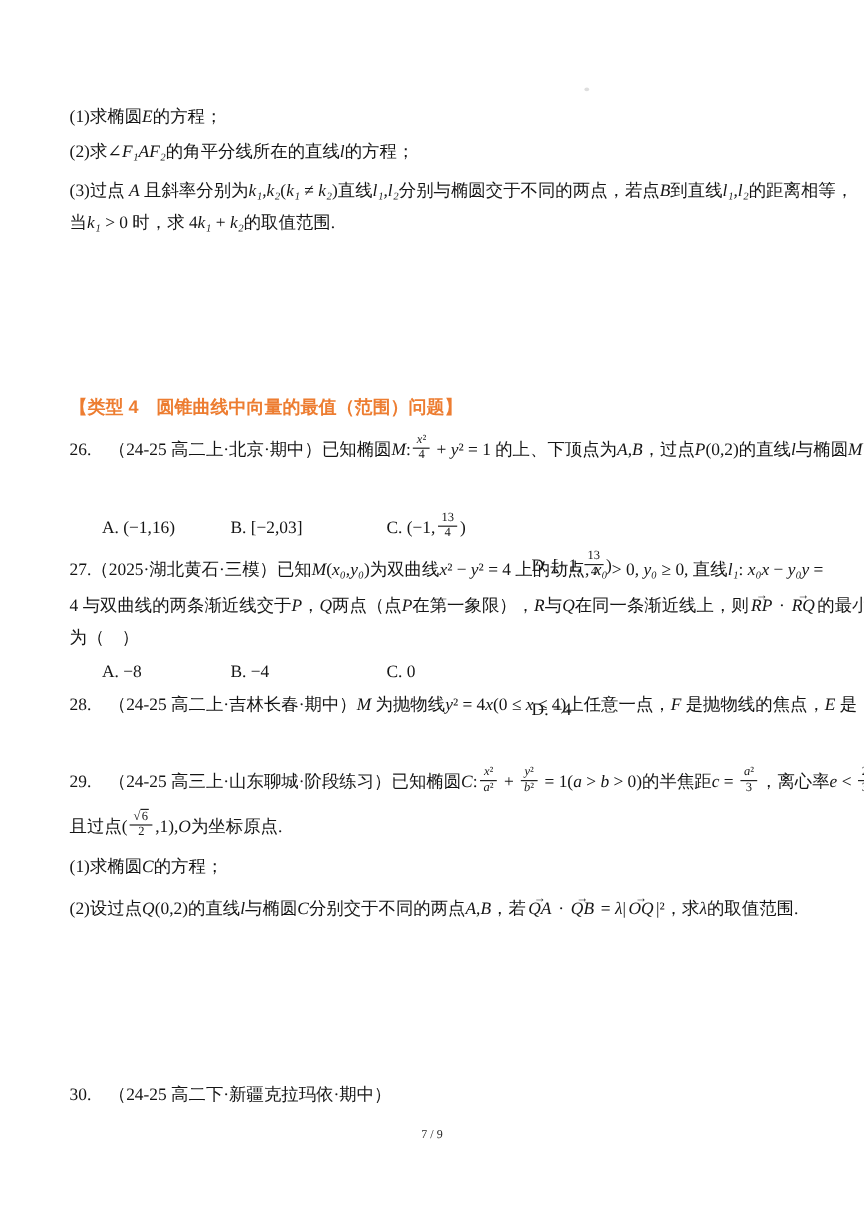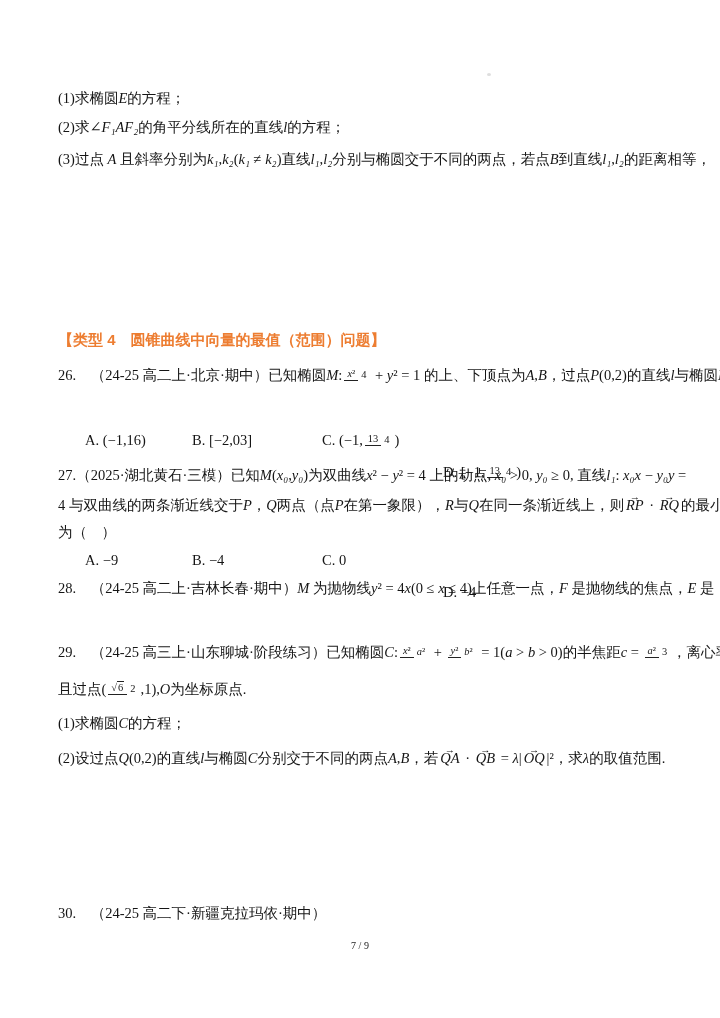--- a/index.html
+++ b/index.html
@@ -24,21 +24,21 @@
   .choices{height:30px;}
   .choices .choice{position:absolute;top:0;white-space:nowrap;}
   .pos-a{left:27px;} .pos-b{left:134px;} .pos-c{left:264px;} .pos-d{left:385px;margin-top:32px;}
   .footer{
     position:absolute;left:0;top:936px;width:100%;
     text-align:center;font-size:10px;line-height:20px;color:#222;
   }
   
   .mi{font-style:italic;font-family:"Liberation Serif","DejaVu Serif",serif;}
   .frac{
-    display:inline-flex;flex-direction:row;align-items:center;
+    display:inline-flex;flex-direction:column;align-items:center;
     vertical-align:middle;font-size:0.72em;line-height:1.18;
     margin:0 2px;position:relative;top:-2px;text-align:center;
   }
   .frac .num{border-bottom:1px solid #222;padding:0 3px;}
   .frac .den{padding:0 3px;}
   .vec{
     position:relative;display:inline-block;margin:0 2px;
     font-style:italic;font-family:"Liberation Serif","DejaVu Serif",serif;
   }
   .vec::before{
@@ -56,20 +56,21 @@
 </head>
 <body>
 
 <div class="page">
 
   <div class="speck"></div>
 
   <div class="line" style="top:83px">(1)求椭圆<span class="mi">E</span>的方程；</div>
   <div class="line" style="top:112px">(2)求∠<span class="mi">F₁AF₂</span>的角平分线所在的直线<span class="mi">l</span>的方程；</div>
   <div class="line" style="top:144px">(3)过点 <span class="mi">A</span> 且斜率分别为<span class="mi">k₁</span>,<span class="mi">k₂</span>(<span class="mi">k₁</span> ≠ <span class="mi">k₂</span>)直线<span class="mi">l₁</span>,<span class="mi">l₂</span>分别与椭圆交于不同的两点，若点<span class="mi">B</span>到直线<span class="mi">l₁</span>,<span class="mi">l₂</span>的距离相等，</div>
+  <div class="line" style="top:171px">当<span class="mi">k₁</span> &gt; 0 时，求 4<span class="mi">k₁</span> + <span class="mi">k₂</span>的取值范围.</div>
 
   <div class="section-title">【类型 4　圆锥曲线中向量的最值（范围）问题】</div>
 
   <div class="line" style="top:360px">26.　（24-25 高二上·北京·期中）已知椭圆<span class="mi">M</span>:<span class="frac">
         <span class="num"><span class="mi">x</span>²</span>
         <span class="den">4</span>
       </span> + <span class="mi">y</span>² = 1 的上、下顶点为<span class="mi">A</span>,<span class="mi">B</span>，过点<span class="mi">P</span>(0,2)的直线<span class="mi">l</span>与椭圆<span class="mi">M</span></div>
   <div class="line choices" style="top:425px">
     <span class="choice pos-a">A. (−1,16)</span>
     <span class="choice pos-b">B. [−2,03]</span>
@@ -80,21 +81,21 @@
     <span class="choice pos-d">D. [−1,<span class="frac">
           <span class="num">13</span>
           <span class="den">4</span>
         </span>)</span>
   </div>
 
   <div class="line" style="top:460px">27.（2025·湖北黄石·三模）已知<span class="mi">M</span>(<span class="mi">x₀</span>,<span class="mi">y₀</span>)为双曲线<span class="mi">x</span>² − <span class="mi">y</span>² = 4 上的动点, <span class="mi">x₀</span> &gt; 0, <span class="mi">y₀</span> ≥ 0, 直线<span class="mi">l₁</span>: <span class="mi">x₀x</span> − <span class="mi">y₀y</span> =</div>
   <div class="line" style="top:490px">4 与双曲线的两条渐近线交于<span class="mi">P</span>，<span class="mi">Q</span>两点（点<span class="mi">P</span>在第一象限），<span class="mi">R</span>与<span class="mi">Q</span>在同一条渐近线上，则<span class="vec">RP</span> · <span class="vec">RQ</span>的最小值</div>
   <div class="line" style="top:517px">为（　）</div>
   <div class="line choices" style="top:545px">
-    <span class="choice pos-a">A. −9</span>
+    <span class="choice pos-a">A. −8</span>
     <span class="choice pos-b">B. −4</span>
     <span class="choice pos-c">C. 0</span>
     <span class="choice pos-d">D. −4</span>
   </div>
 
   <div class="line" style="top:573px">28.　（24-25 高二上·吉林长春·期中）<span class="mi">M</span> 为抛物线<span class="mi">y</span>² = 4<span class="mi">x</span>(0 ≤ <span class="mi">x</span> ≤ 4)上任意一点，<span class="mi">F</span> 是抛物线的焦点，<span class="mi">E</span> 是</div>
 
   <div class="line" style="top:637px">29.　（24-25 高三上·山东聊城·阶段练习）已知椭圆<span class="mi">C</span>:<span class="frac">
         <span class="num"><span class="mi">x</span>²</span>
         <span class="den"><span class="mi">a</span>²</span>

